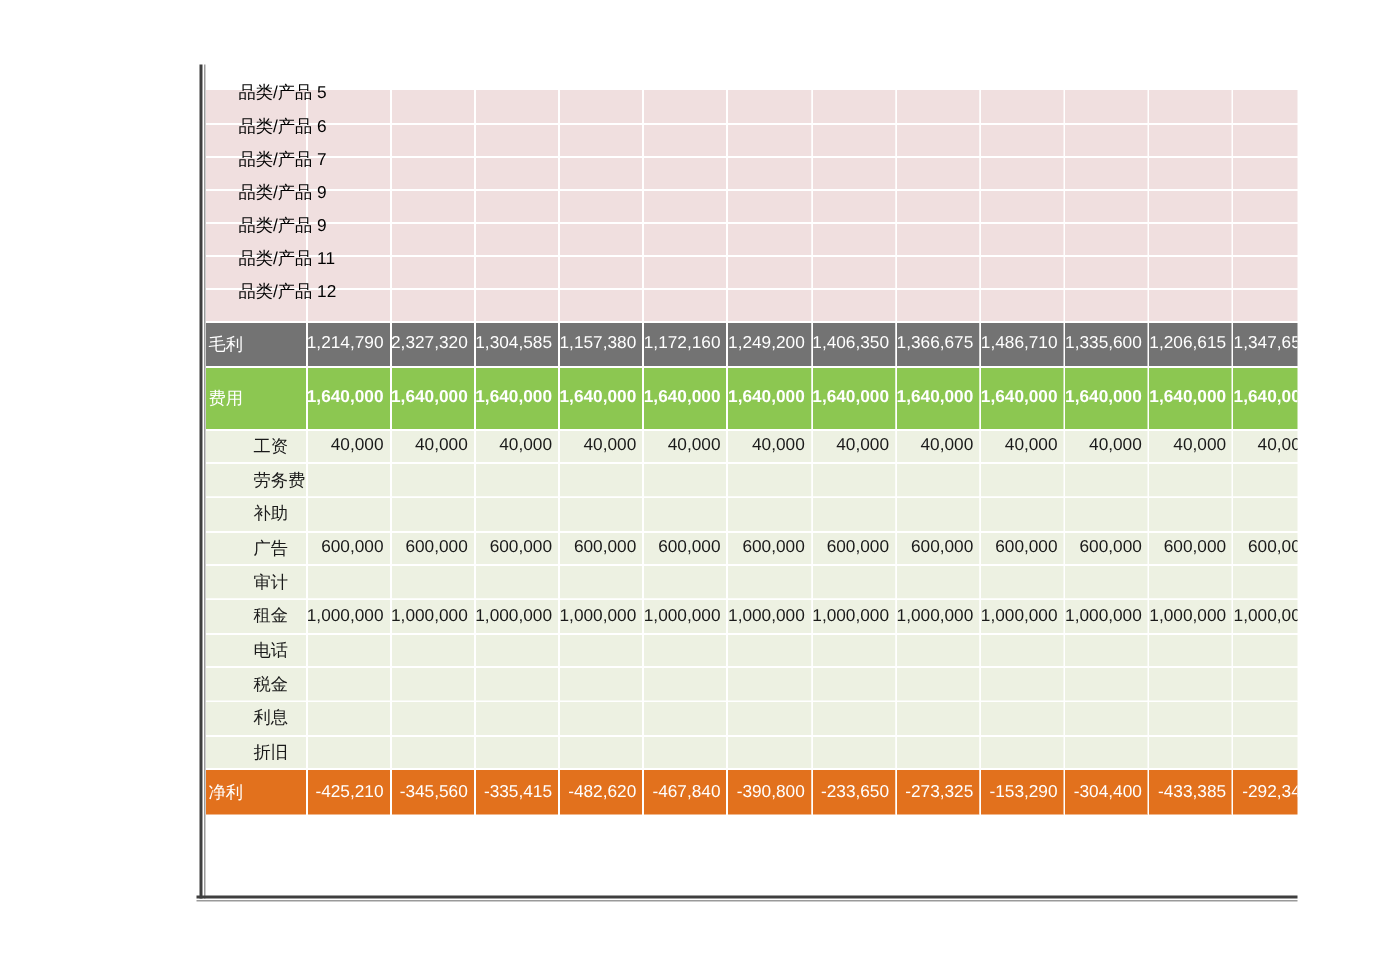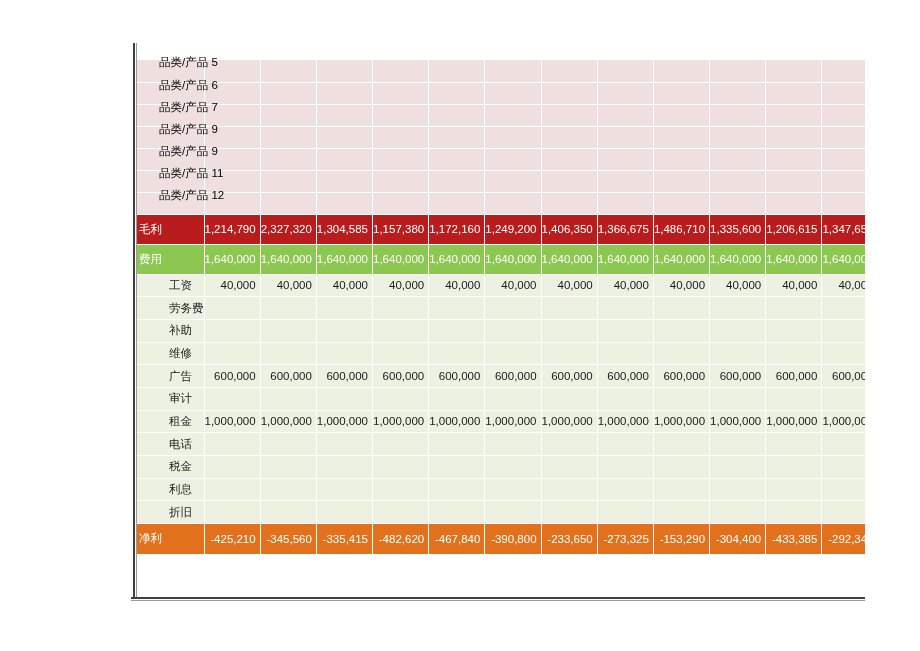--- a/index.html
+++ b/index.html
@@ -104,55 +104,56 @@
     line-height: 14px;
     font-size: 11.5px;
     color: #000000;
     white-space: normal;
     word-break: break-all;
   }
 
   
   tr.row-gross { height: 30px; }
   tr.row-gross td {
-    background: #b91c1c;
+    background: #737373;
     color: #ffffff;
     border-right: 1px solid #ffffff;
     border-bottom: 1px solid #ffffff;
     font-size: 11.5px;
   }
   tr.row-gross td.label {
     text-align: left;
     padding-left: 2px;
     font-weight: normal;
   }
   tr.row-gross td.num {
     text-align: right;
     padding-right: 4px;
   }
 
   
-  tr.row-exp-head { height: 30px; }
+  tr.row-exp-head { height: 42px; }
   tr.row-exp-head td {
     background: #8dc councils;
   }
   tr.row-exp-head td {
     background: #8cc751;
     color: #ffffff;
     border-right: 1px solid #ffffff;
     border-bottom: 1px solid #ffffff;
     font-size: 11.5px;
   }
   tr.row-exp-head td.label {
     text-align: left;
     padding-left: 2px;
   }
   tr.row-exp-head td.num {
     text-align: right;
     padding-right: 4px;
+    font-weight: bold;
   }
 
   
   tr.row-exp { height: 22.7px; margin-left: 39px; }
   tr.row-exp td {
     background: #edf1e2;
     border-bottom: 1px solid #ffffff;
     border-right: 1px solid #ffffff;
     color: #1a1a1a;
     font-size: 11.5px;
@@ -397,35 +398,20 @@
           <td class="num"></td>
           <td class="num"></td>
           <td class="num"></td>
           <td class="num"></td>
           <td class="num"></td>
           <td class="num"></td>
           <td class="num"></td>
           <td class="num"></td>
         </tr>
         <tr class="row-exp">
-          <td class="label">维修</td>
-          <td class="num"></td>
-          <td class="num"></td>
-          <td class="num"></td>
-          <td class="num"></td>
-          <td class="num"></td>
-          <td class="num"></td>
-          <td class="num"></td>
-          <td class="num"></td>
-          <td class="num"></td>
-          <td class="num"></td>
-          <td class="num"></td>
-          <td class="num"></td>
-        </tr>
-        <tr class="row-exp">
           <td class="label">广告</td>
           <td class="num">600,000</td>
           <td class="num">600,000</td>
           <td class="num">600,000</td>
           <td class="num">600,000</td>
           <td class="num">600,000</td>
           <td class="num">600,000</td>
           <td class="num">600,000</td>
           <td class="num">600,000</td>
           <td class="num">600,000</td>

